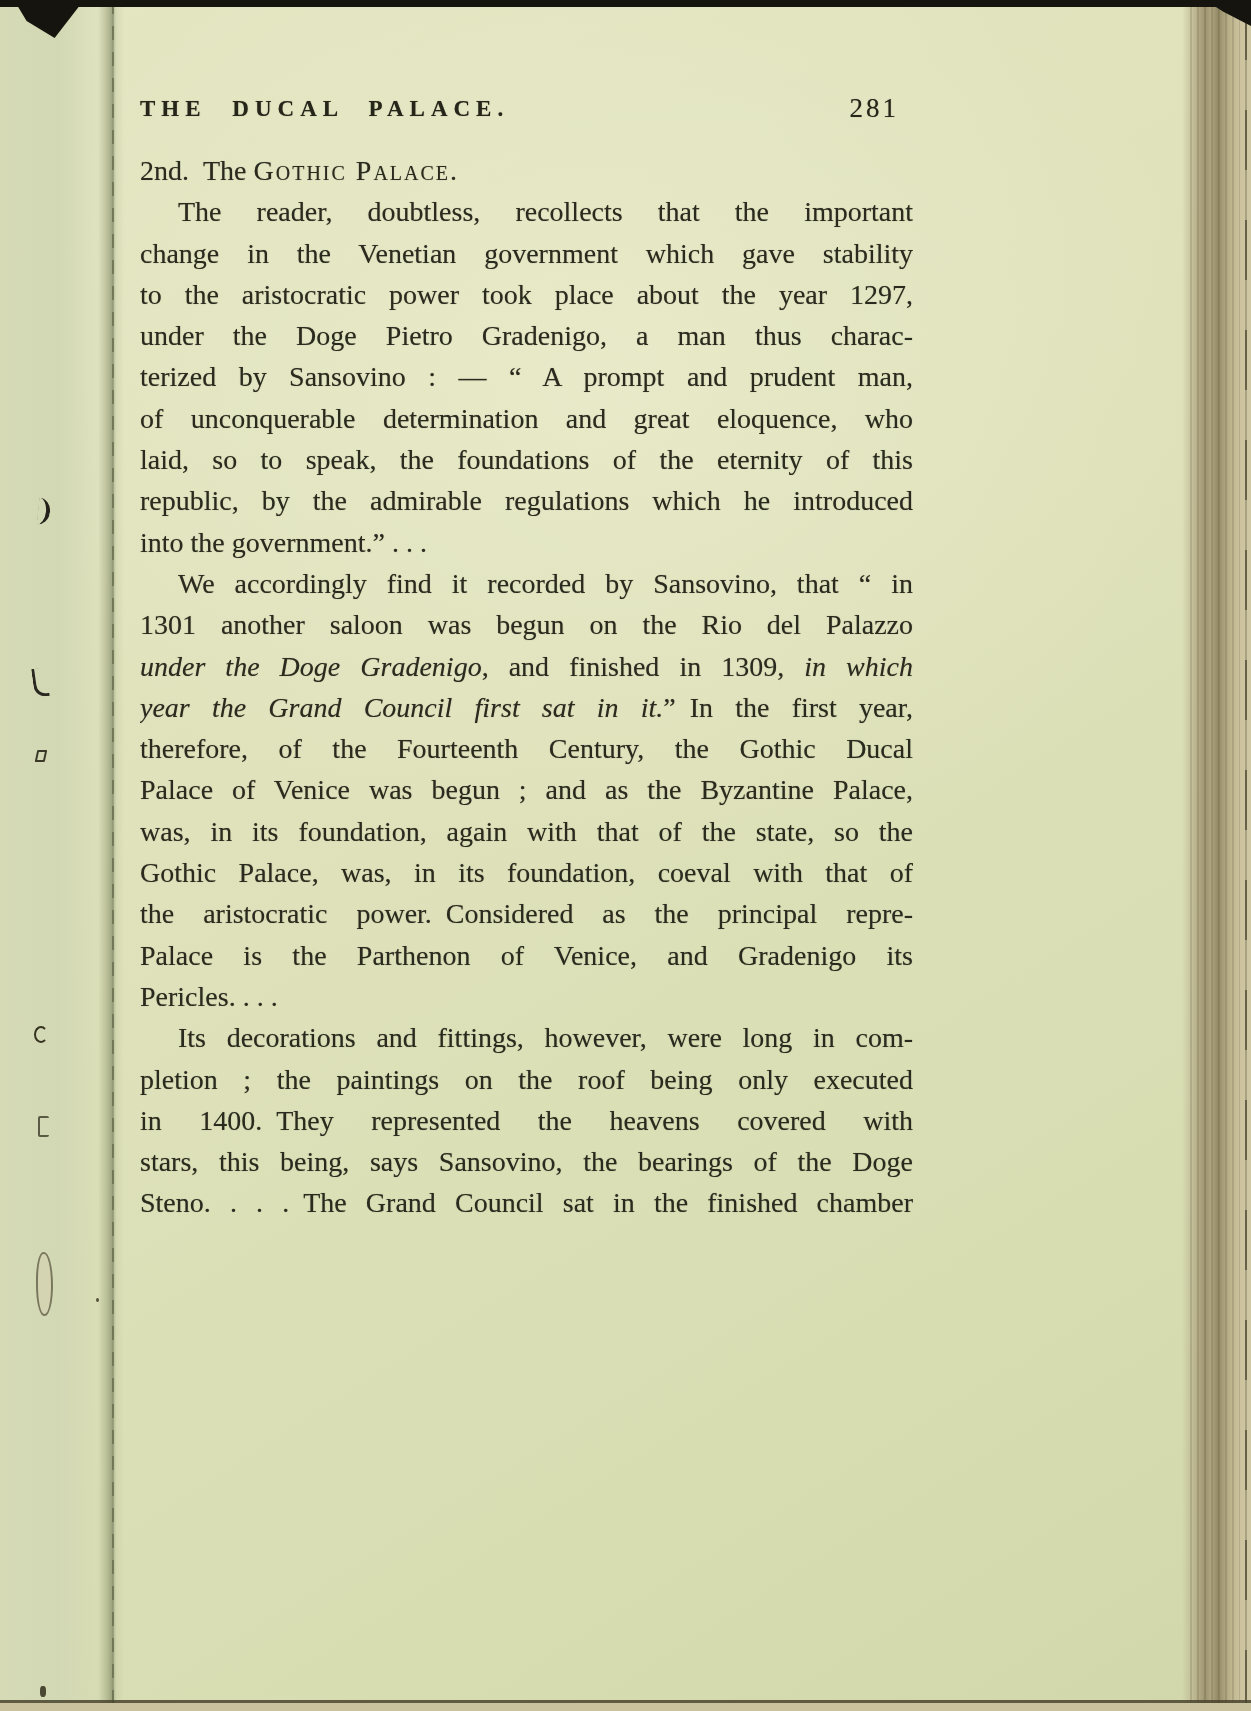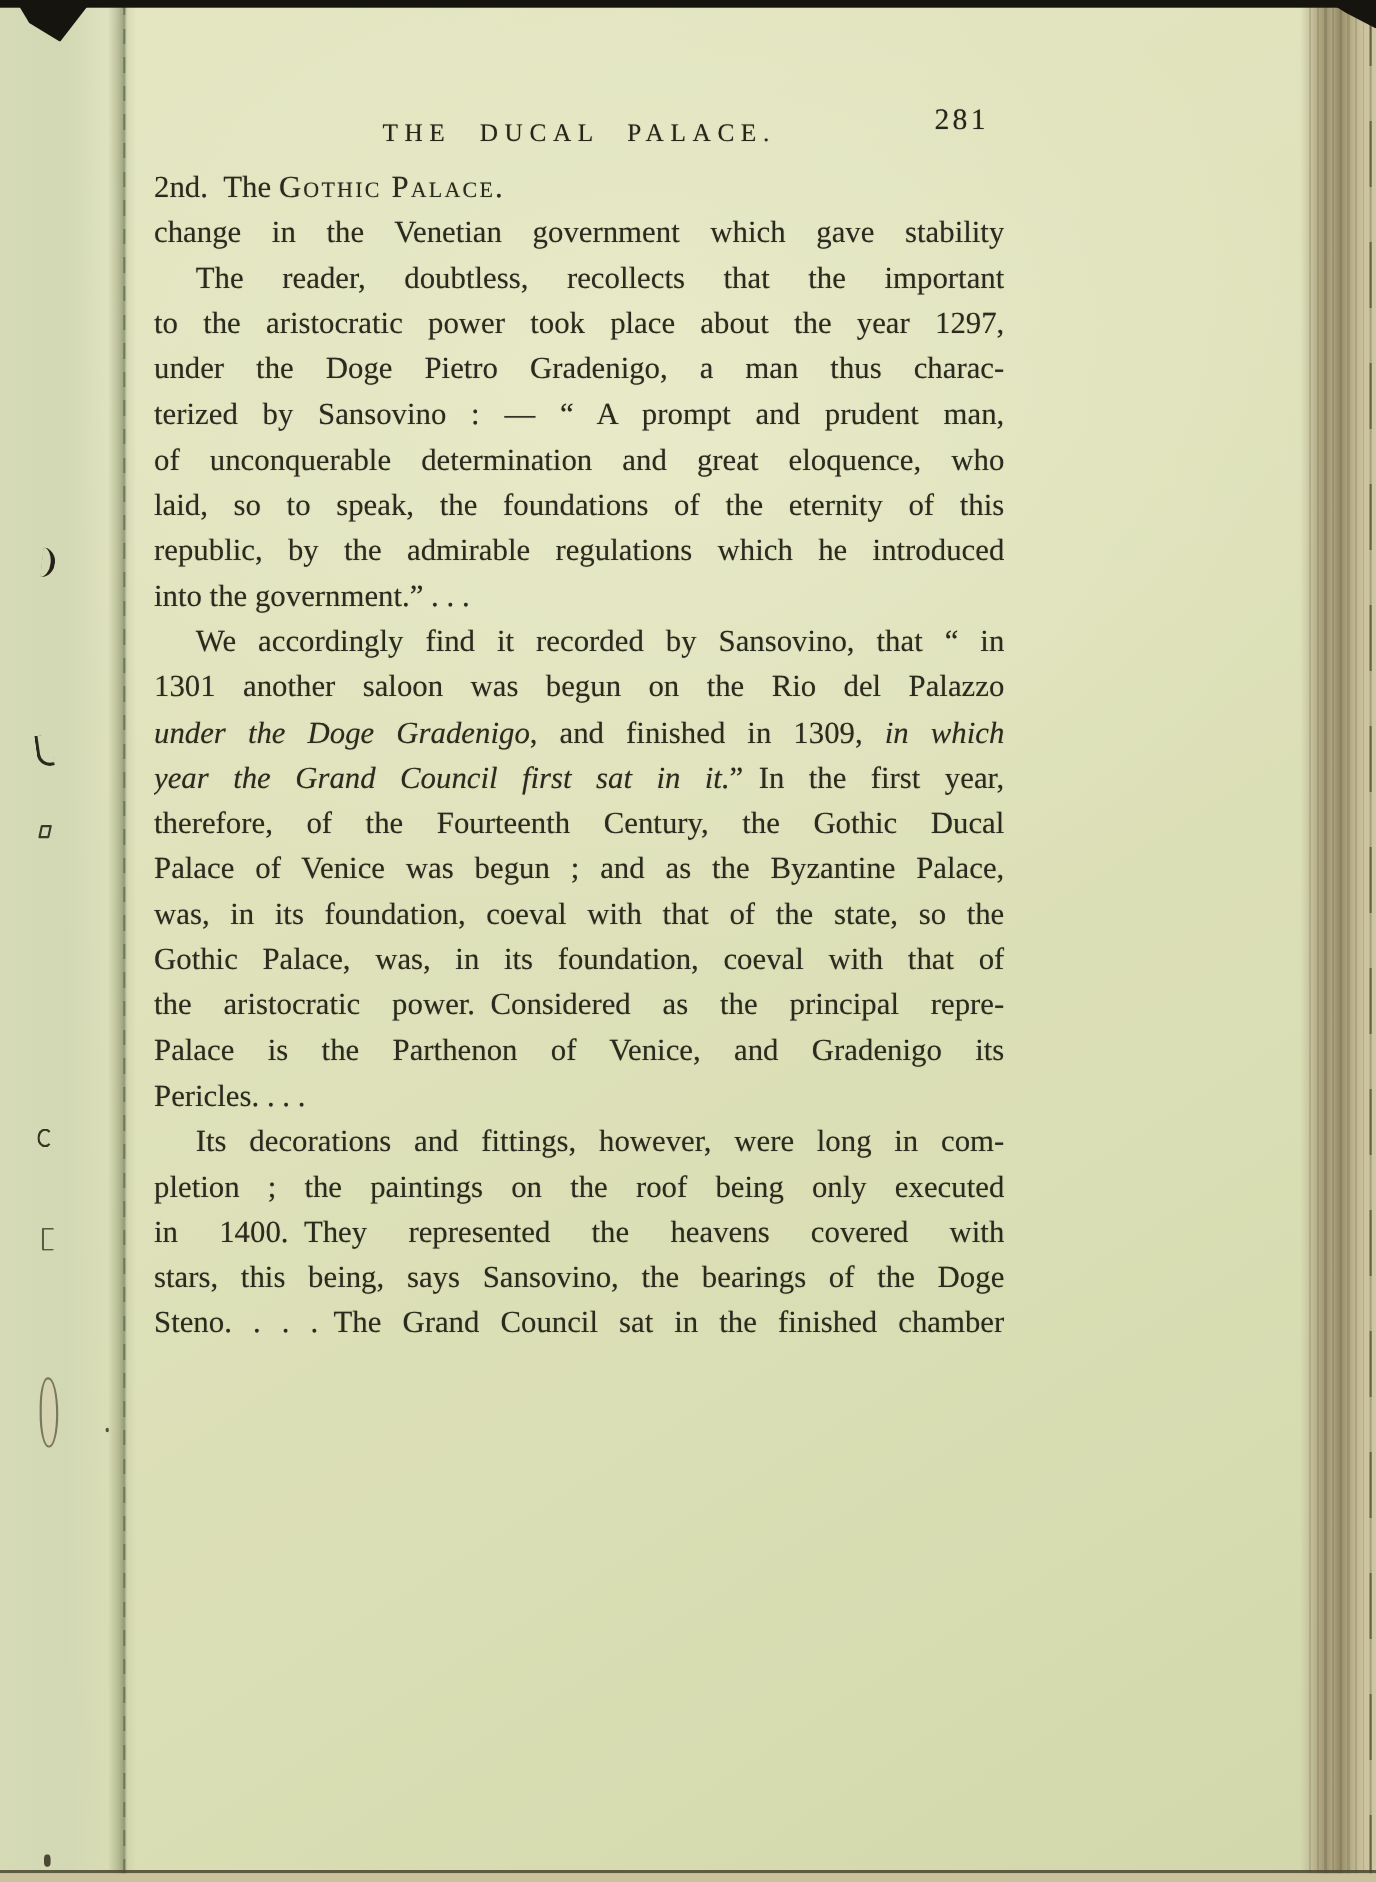--- a/index.html
+++ b/index.html
@@ -41,23 +41,23 @@
   .b1{left:38px;top:498px;width:8px;height:27px;border-right:4px solid #23211a;border-radius:0 100% 100% 0/0 50% 50% 0;transform:rotate(6deg);}
   .b2{left:33px;top:668px;width:12px;height:26px;border-left:3px solid #2a2820;border-bottom:3px solid #2a2820;border-radius:0 0 0 12px;transform:rotate(-8deg);}
   .b3{left:36px;top:750px;width:6px;height:8px;border:2px solid #3a3828;border-radius:1px;transform:skewX(-12deg);}
   .b4{left:34px;top:1026px;width:10px;height:13px;border:2px solid #35331f;border-right-color:transparent;border-radius:50%;}
   .b5{left:38px;top:1116px;width:9px;height:17px;border:2px solid rgba(60,58,40,.8);border-right:none;border-radius:2px;}
   .b6{left:36px;top:1252px;width:13px;height:60px;border:2px solid rgba(60,58,40,.6);border-radius:45% 55% 50% 50%;background:rgba(214,210,176,.7);}
   .b7{left:40px;top:1686px;width:6px;height:11px;background:#4a4733;border-radius:40%;}
   .b8{left:96px;top:1298px;width:3px;height:4px;background:#55523a;border-radius:50%;}
   
   .header{position:absolute;left:140px;top:96px;width:773px;height:36px;}
-  .title{position:absolute;left:0;width:100%;text-align:center;
-    font-size:23px;font-weight:400;letter-spacing:6px;word-spacing:14px;color:#26251a;
-    text-shadow:0 0 1px rgba(40,36,22,.45);margin-top:12px;}
+  .title{position:absolute;left:0;width:100%;
+    font-size:23px;font-weight:700;letter-spacing:6px;word-spacing:14px;color:#26251a;
+    text-shadow:0 0 1px rgba(40,36,22,.45);}
   .pagenum{position:absolute;right:14px;top:-3px;font-size:27px;letter-spacing:3px;color:#26251a;
     text-shadow:0 0 1px rgba(40,36,22,.45);font-family:Liberation Serif, serif;}
   .bodytext{position:absolute;left:140px;top:150px;width:773px;
     font-size:28px;color:#2b2a1e;text-shadow:0 0 1px rgba(43,42,30,.4);}
   .line{height:41.3px;line-height:41.3px;overflow:hidden;
     text-align:justify;text-align-last:justify;}
   .line.nj{text-align:left;text-align-last:left;}
   .line.ind{text-indent:38px;}
   .it{font-style:italic;margin-top:16px;}
   .sc{font-variant:small-caps;letter-spacing:2px;text-align:right;}
@@ -88,36 +88,36 @@
   <div class="blem b7"></div>
   <div class="blem b8"></div>
 
   <div class="header">
     <div class="title">THE DUCAL PALACE.</div>
     <div class="pagenum">281</div>
   </div>
 
   <div class="bodytext">
       <div class="line nj"><span>2nd. The </span><span class="sc">Gothic Palace.</span></div>
+      <div class="line ind"><span>The reader, doubtless, recollects that the important</span></div>
       <div class="line"><span>change in the Venetian government which gave stability</span></div>
-      <div class="line ind"><span>The reader, doubtless, recollects that the important</span></div>
       <div class="line"><span>to the aristocratic power took place about the year 1297,</span></div>
       <div class="line"><span>under the Doge Pietro Gradenigo, a man thus charac-</span></div>
       <div class="line"><span>terized by Sansovino : — “ A prompt and prudent man,</span></div>
       <div class="line"><span>of unconquerable determination and great eloquence, who</span></div>
       <div class="line"><span>laid, so to speak, the foundations of the eternity of this</span></div>
       <div class="line"><span>republic, by the admirable regulations which he introduced</span></div>
       <div class="line nj"><span>into the government.” . . .</span></div>
       <div class="line ind"><span>We accordingly find it recorded by Sansovino, that “ in</span></div>
       <div class="line"><span>1301 another saloon was begun on the Rio del Palazzo</span></div>
       <div class="line"><span class="it">under the Doge Gradenigo</span><span>, and finished in 1309, </span><span class="it">in which</span></div>
       <div class="line"><span class="it">year the Grand Council first sat in it.</span><span>” In the first year,</span></div>
       <div class="line"><span>therefore, of the Fourteenth Century, the Gothic Ducal</span></div>
       <div class="line"><span>Palace of Venice was begun ; and as the Byzantine Palace,</span></div>
-      <div class="line"><span>was, in its foundation, coeval with that of the state, so the</span></div>
+      <div class="line"><span>was, in its foundation, again with that of the state, so the</span></div>
       <div class="line"><span>Gothic Palace, was, in its foundation, coeval with that of</span></div>
       <div class="line"><span>the aristocratic power. Considered as the principal repre-</span></div>
       <div class="line"><span>Palace is the Parthenon of Venice, and Gradenigo its</span></div>
       <div class="line nj"><span>Pericles. . . .</span></div>
       <div class="line ind"><span>Its decorations and fittings, however, were long in com-</span></div>
       <div class="line"><span>pletion ; the paintings on the roof being only executed</span></div>
       <div class="line"><span>in 1400. They represented the heavens covered with</span></div>
       <div class="line"><span>stars, this being, says Sansovino, the bearings of the Doge</span></div>
       <div class="line"><span>Steno. . . . The Grand Council sat in the finished chamber</span></div>
     </div>

